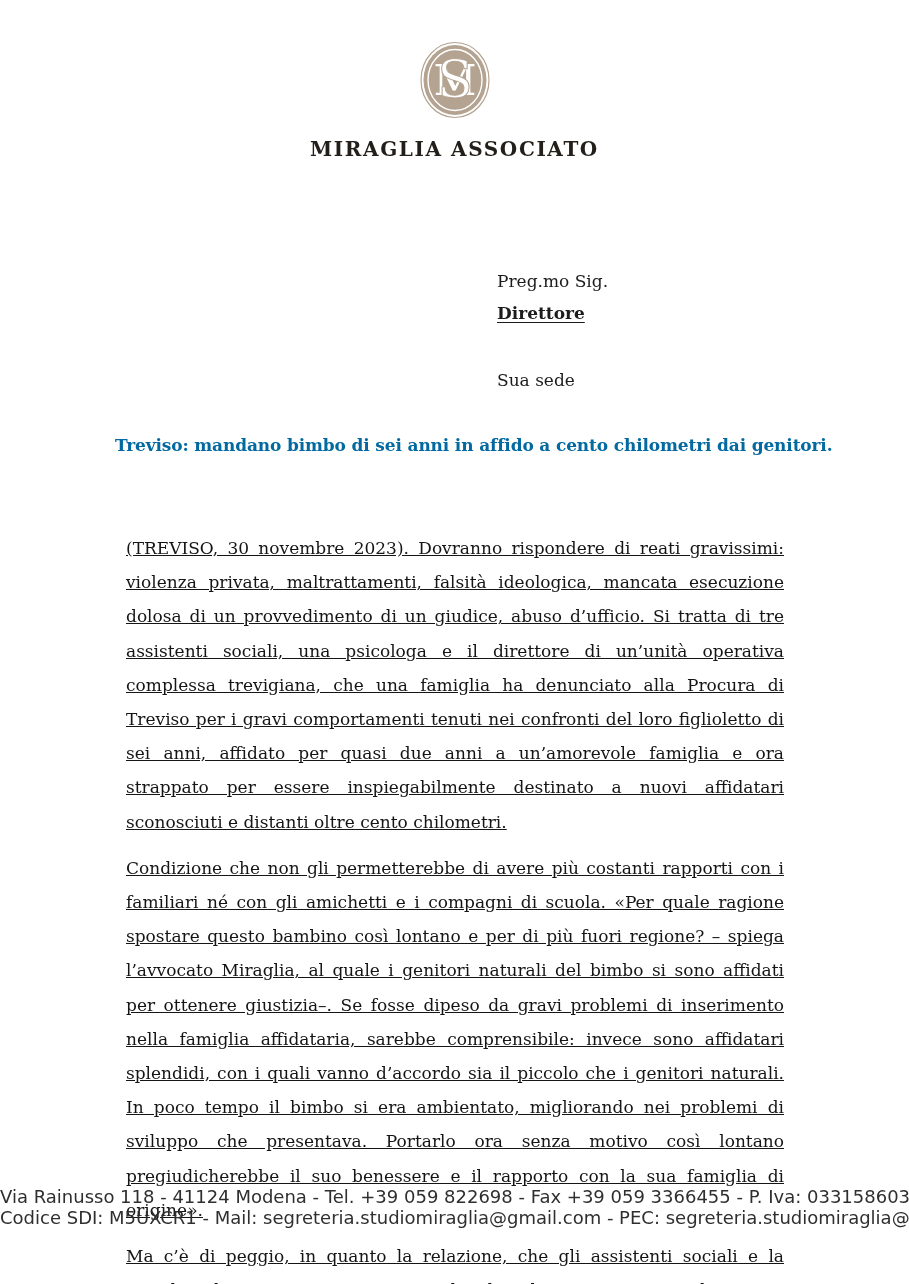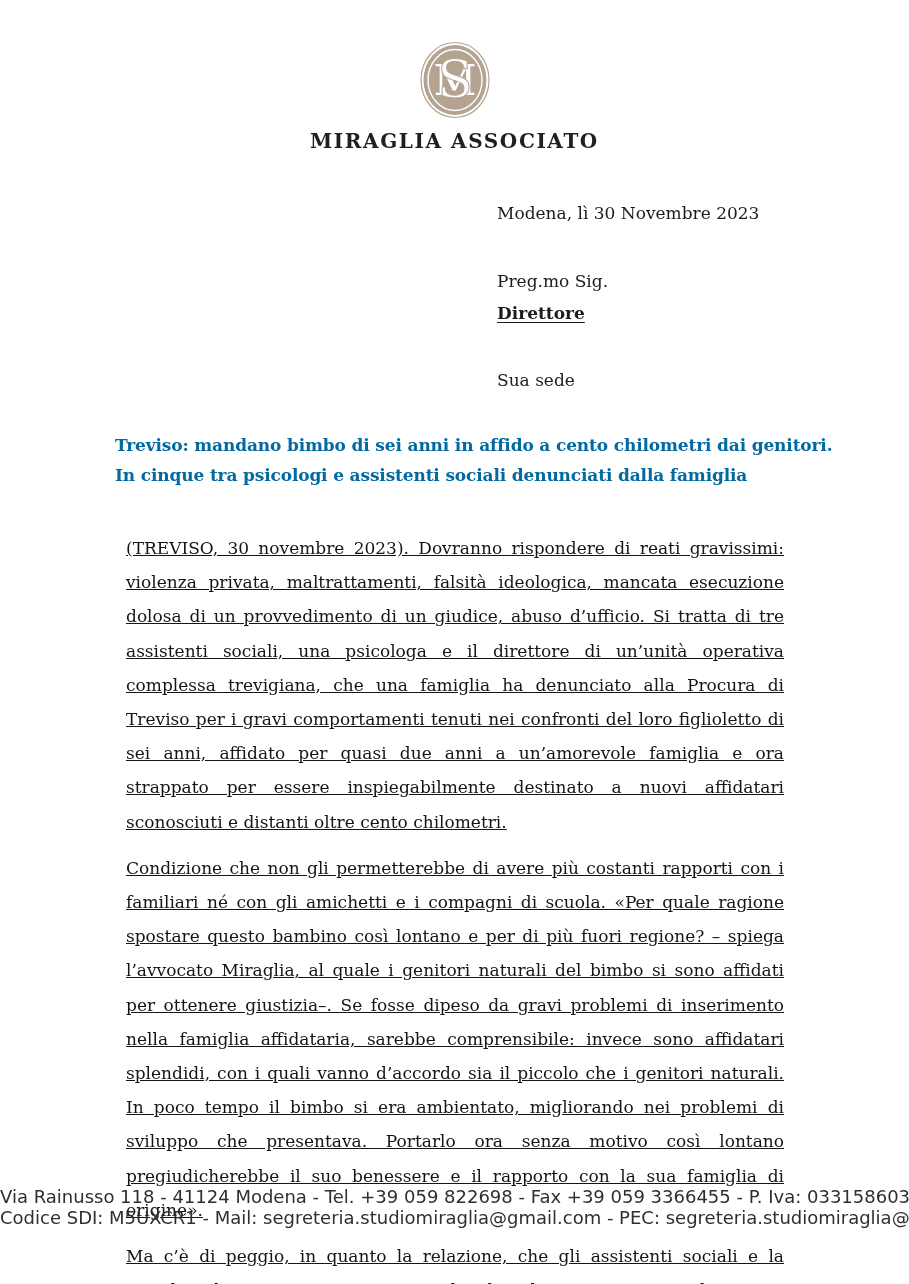--- a/index.html
+++ b/index.html
@@ -26,21 +26,21 @@
   .logo-svg { display: block; margin: 0 auto; }
   .studio-label {
     margin-top: 5px;
     font-family: "Liberation Sans", sans-serif;
     font-size: 13px;
     letter-spacing: 4.5px;
     color: #b1a28c;
     text-indent: 4.5px; 
   }
   .firm-name {
-    margin-top: 9px;
+    margin-top: 17px;
     font-family: "DejaVu Serif", serif;
     font-size: 20px;
     font-weight: 700;
     letter-spacing: 1.6px;
     color: #221e1a;
   }
 
   
   .dateline {
     position: absolute;
@@ -109,29 +109,27 @@
     <svg class="logo-svg" width="96" height="80" viewBox="0 0 96 80" aria-hidden="true">
       <ellipse cx="48" cy="40" rx="34" ry="37.5" fill="none" stroke-width="1.2" stroke="#b3a390"></ellipse>
       <ellipse cx="48" cy="40" rx="31.5" ry="35" fill="#b3a390"></ellipse>
       <ellipse cx="48" cy="40" rx="27" ry="30.5" fill="none" stroke="#ffffff" stroke-width="1.4"></ellipse>
       <text x="48" y="55" text-anchor="middle" font-family="DejaVu Serif, serif" font-size="42" fill="#ffffff">M</text>
       <text x="48" y="57" text-anchor="middle" font-family="DejaVu Serif, serif" font-size="52" fill="#ffffff" stroke-width="1" stroke="#b3a390">S</text>
     </svg>
     <div class="firm-name">MIRAGLIA ASSOCIATO</div>
   </header>
 
-  <div class="dateline">Modena, lì 30 Novembre 2023</div>
 
   <div class="salutation">Preg.mo Sig.</div>
   <div class="recipient-name">Direttore</div>
   <div class="recipient-location">Sua sede</div>
 
   <div class="headline">
     <div>Treviso: mandano bimbo di sei anni in affido a cento chilometri dai genitori.</div>
-    <div>In cinque tra psicologi e assistenti sociali denunciati dalla famiglia</div>
   </div>
 
   <div class="article-body">
       <p>(TREVISO, 30 novembre 2023). Dovranno rispondere di reati gravissimi: violenza privata, maltrattamenti, falsità ideologica, mancata esecuzione dolosa di un provvedimento di un giudice, abuso d’ufficio. Si tratta di tre assistenti sociali, una psicologa e il direttore di un’unità operativa complessa trevigiana, che una famiglia ha denunciato alla Procura di Treviso per i gravi comportamenti tenuti nei confronti del loro figlioletto di sei anni, affidato per quasi due anni a un’amorevole famiglia e ora strappato per essere inspiegabilmente destinato a nuovi affidatari sconosciuti e distanti oltre cento chilometri.</p>
       <p>Condizione che non gli permetterebbe di avere più costanti rapporti con i familiari né con gli amichetti e i compagni di scuola. «Per quale ragione spostare questo bambino così lontano e per di più fuori regione? – spiega l’avvocato Miraglia, al quale i genitori naturali del bimbo si sono affidati per ottenere giustizia–. Se fosse dipeso da gravi problemi di inserimento nella famiglia affidataria, sarebbe comprensibile: invece sono affidatari splendidi, con i quali vanno d’accordo sia il piccolo che i genitori naturali. In poco tempo il bimbo si era ambientato, migliorando nei problemi di sviluppo che presentava. Portarlo ora senza motivo così lontano pregiudicherebbe il suo benessere e il rapporto con la sua famiglia di origine».</p>
       <p>Ma c’è di peggio, in quanto la relazione, che gli assistenti sociali e la psicologa hanno steso e presentato al Tribunale per i minorenni di Venezia per motivare la scelta di cambiare famiglia affidataria, è completamente manipolata: hanno dipinto i genitori</p>
     </div>
 
   <footer class="page-footer">
     <div>Via Rainusso 118 - 41124 Modena - Tel. +39 059 822698 - Fax +39 059 3366455 - P. Iva: 03315860365</div>

